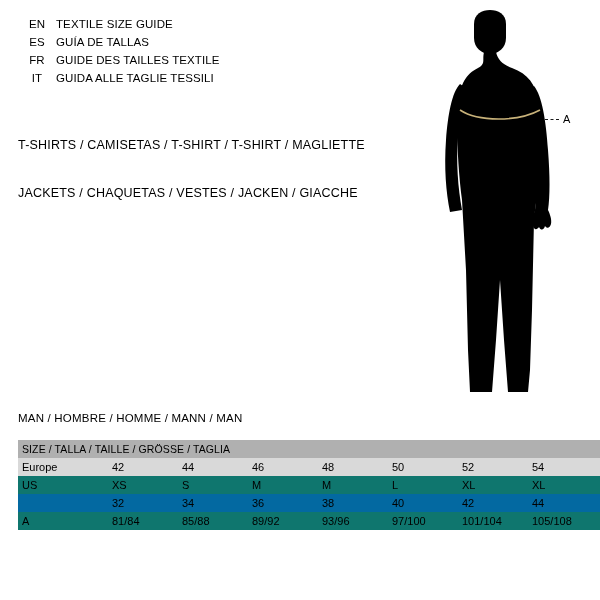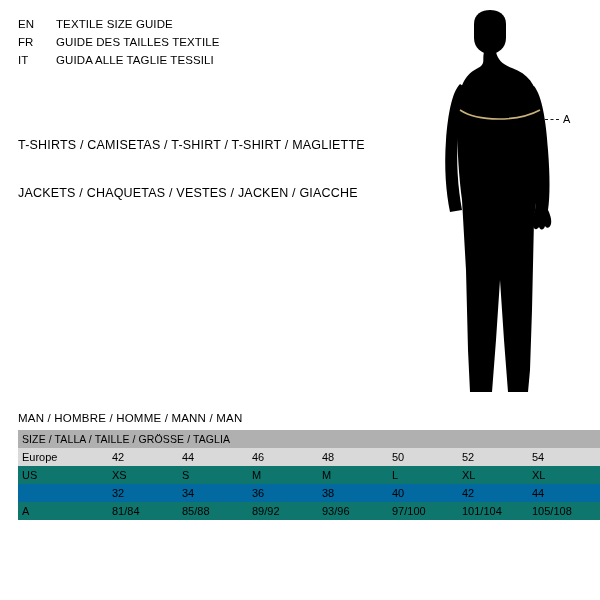--- a/index.html
+++ b/index.html
@@ -27,20 +27,21 @@
     left: 18px;
     top: 18px;
     width: 360px;
   }
   .lang-row {
     display: flex;
     align-items: baseline;
     height: 18px;
     font-size: 11.5px;
     letter-spacing: 0.1px;
+    text-align: center;
   }
   .lang-code {
     width: 38px;
     flex: 0 0 38px;
     text-transform: uppercase;
   }
   .lang-text {
     text-transform: uppercase;
   }
 
@@ -88,21 +89,21 @@
   
   .table-area {
     position: absolute;
     left: 18px;
     top: 412px;
     width: 564px;
   }
   .man-title {
     font-size: 11.5px;
     text-transform: uppercase;
-    padding-bottom: 6px;
+    padding-bottom: 16px;
     letter-spacing: 0.2px;
   }
   table.size-table {
     border-collapse: collapse;
     width: 564px;
     font-size: 11px;
     table-layout: fixed;
   }
   table.size-table th,
   table.size-table td {
@@ -150,20 +151,24 @@
 </style>
 </head>
 <body>
 
 <div class="page">
 
   <div class="lang-block">
     <div class="lang-row">
       <span class="lang-code">EN</span>
       <span class="lang-text">TEXTILE SIZE GUIDE</span>
+    </div>
+    <div class="lang-row">
+      <span class="lang-code">ES</span>
+      <span class="lang-text">GUÍA DE TALLAS</span>
     </div>
     <div class="lang-row">
       <span class="lang-code">FR</span>
       <span class="lang-text">GUIDE DES TAILLES TEXTILE</span>
     </div>
     <div class="lang-row">
       <span class="lang-code">IT</span>
       <span class="lang-text">GUIDA ALLE TAGLIE TESSILI</span>
     </div>
   </div>

